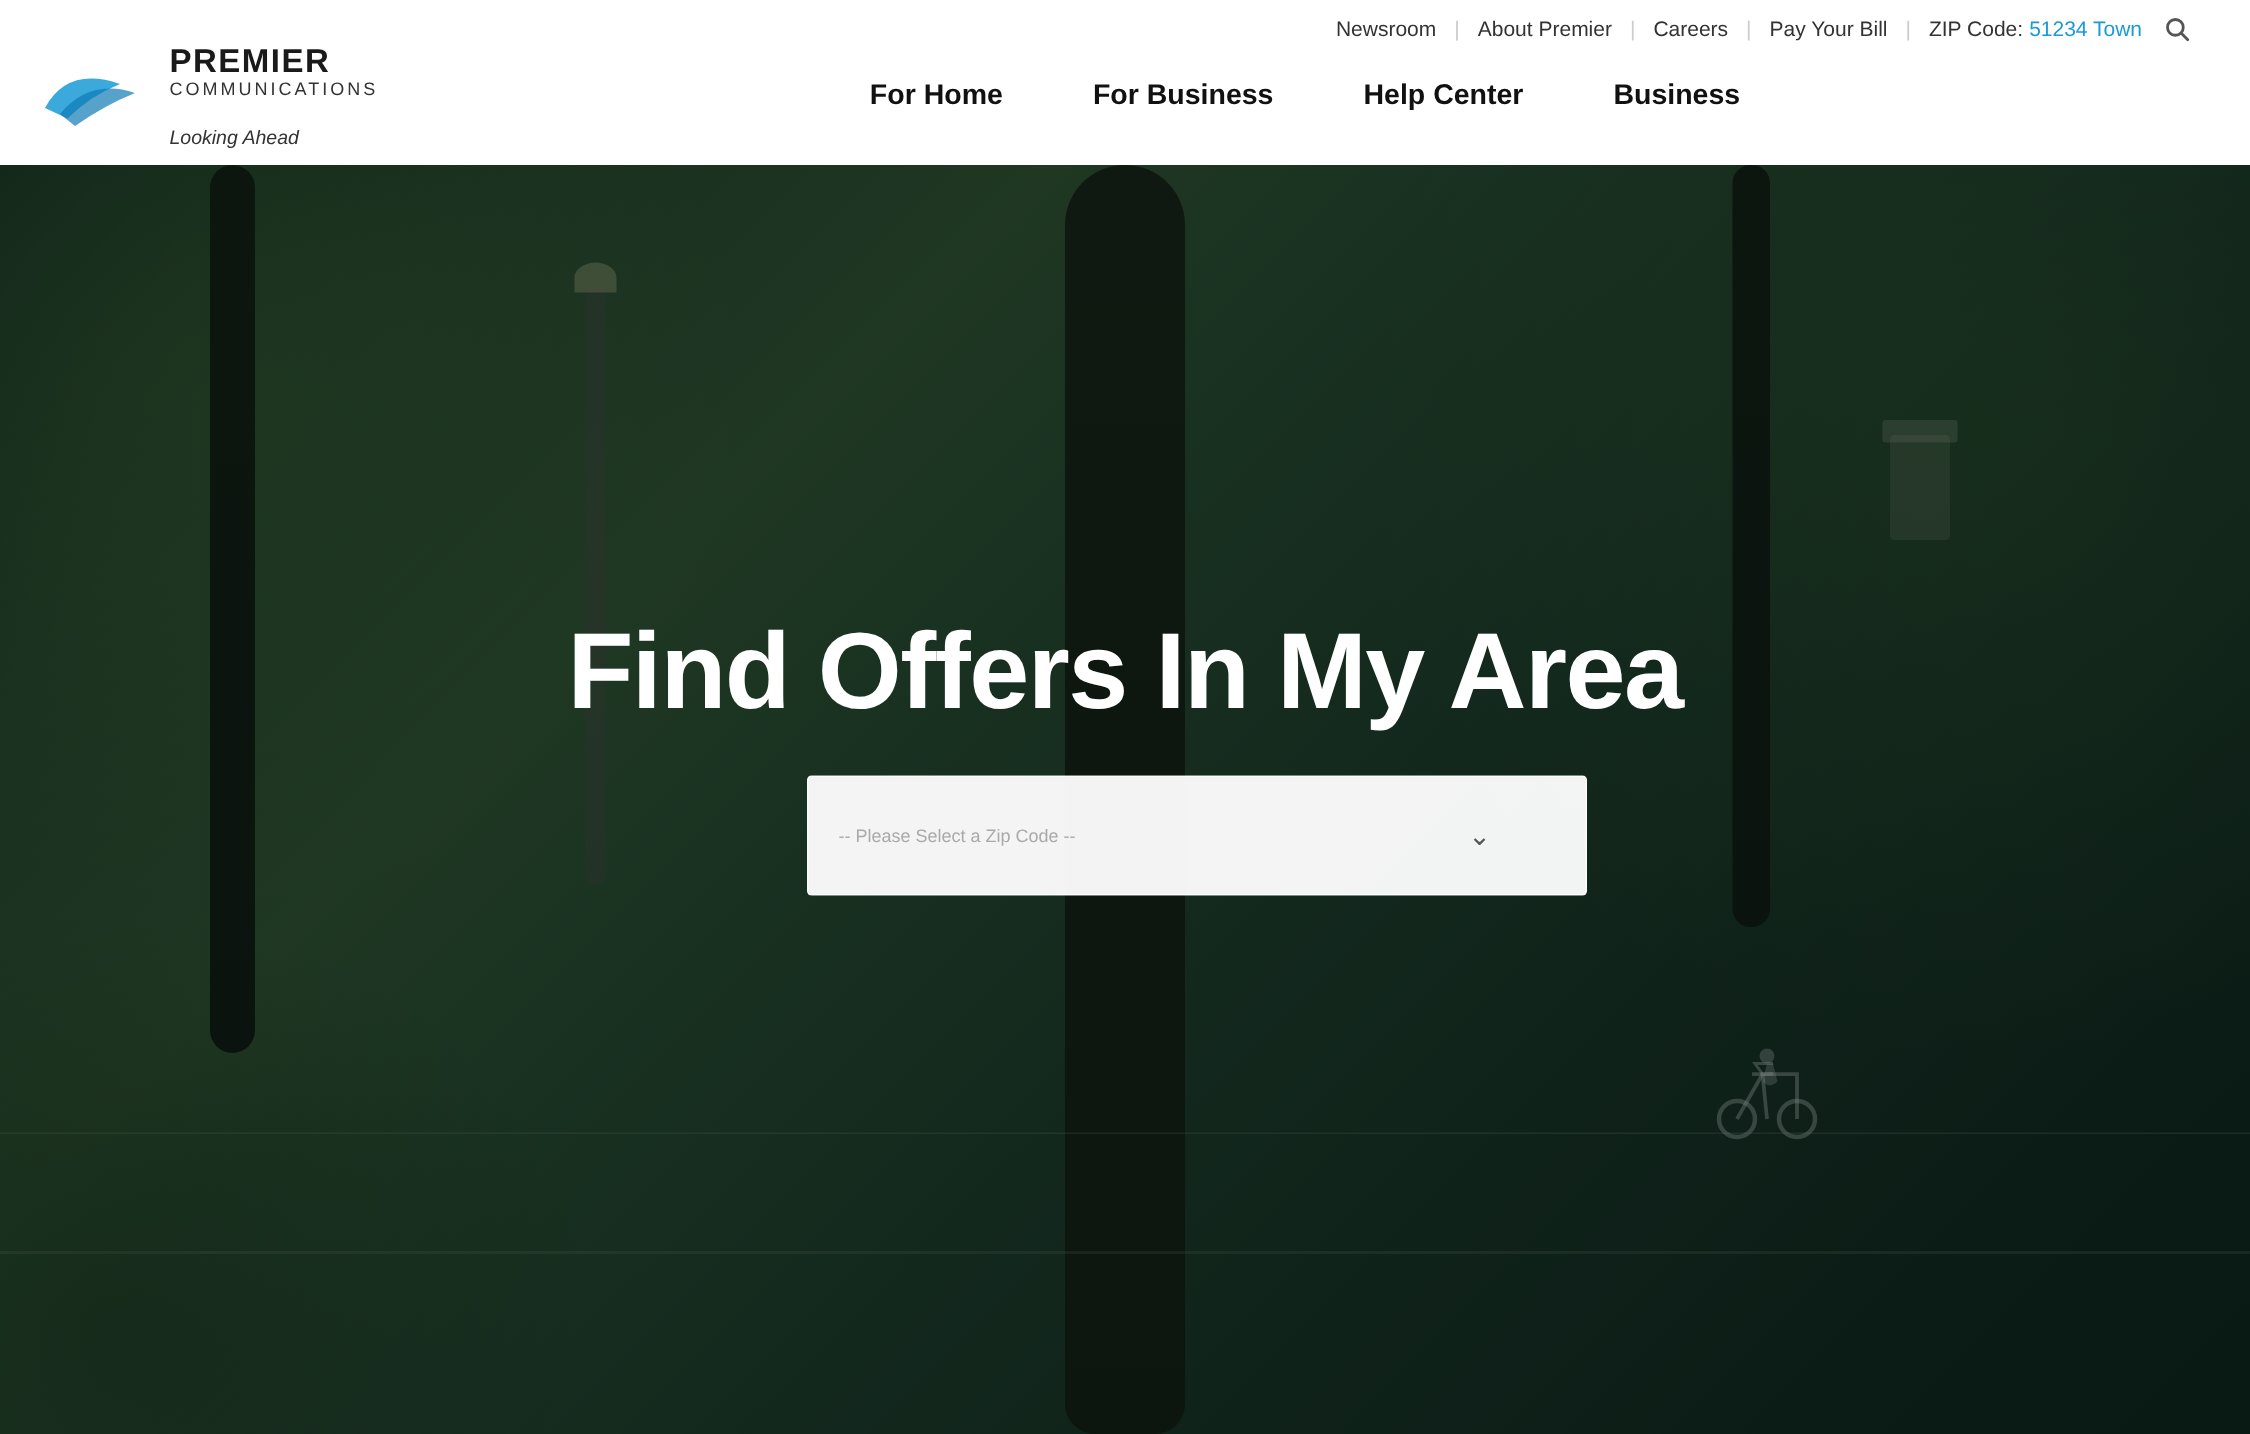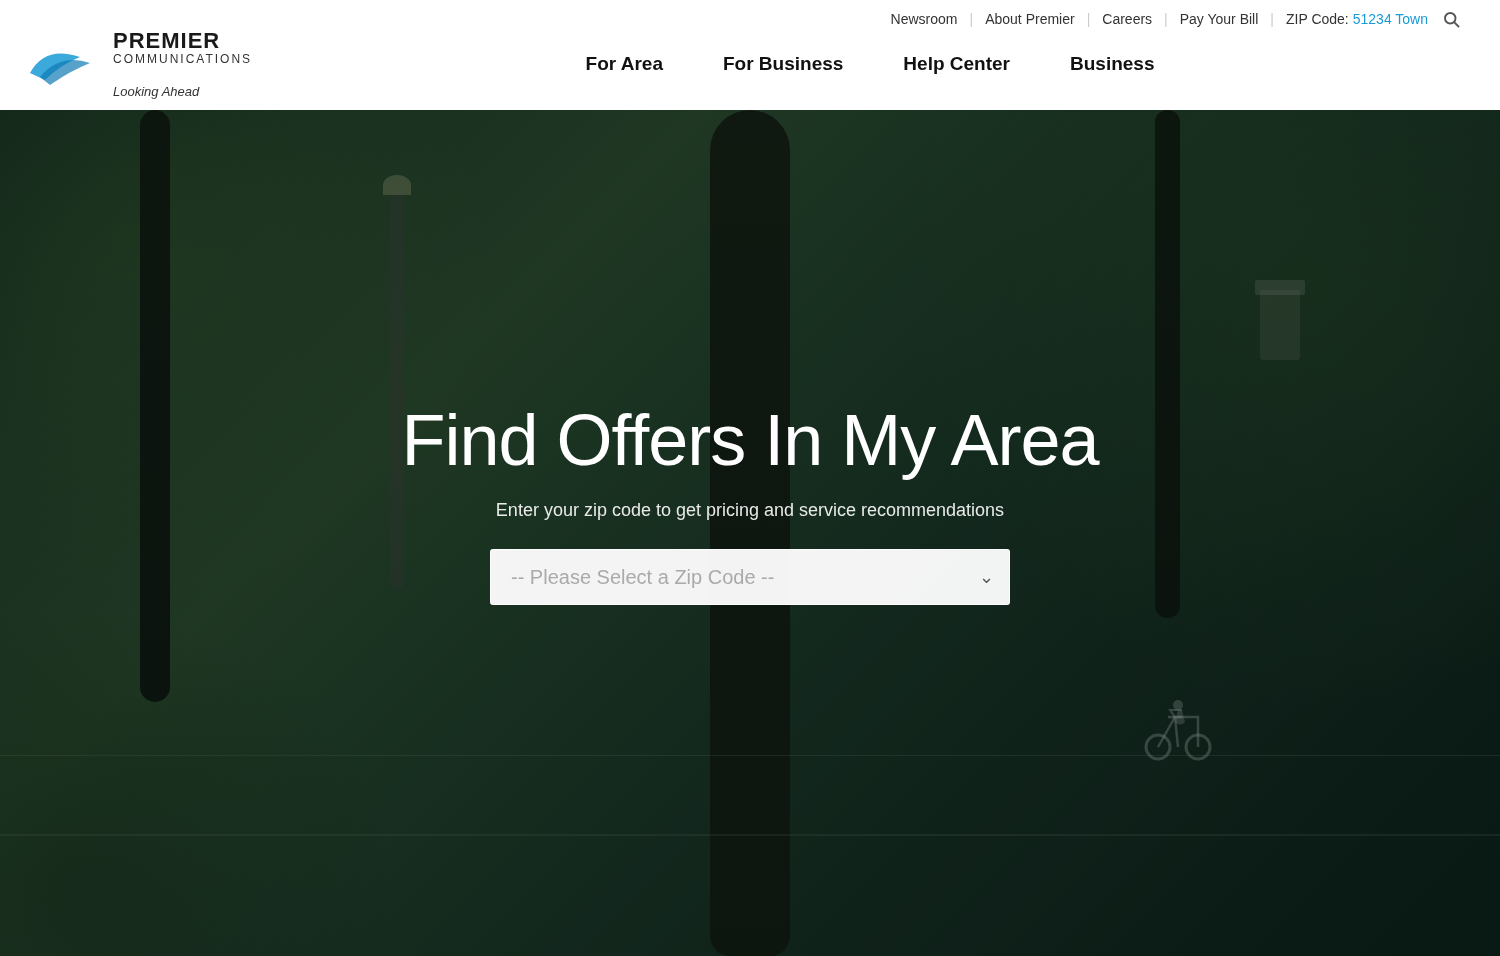--- a/index.html
+++ b/index.html
@@ -190,49 +190,50 @@
       display: flex;
       flex-direction: column;
       align-items: center;
       text-align: center;
       gap: 20px;
       margin-top: -60px;
     }
 
     .hero-title {
       font-size: 72px;
-      font-weight: 400;
+      font-weight: 700;
       color: #fff;
       letter-spacing: -1px;
       line-height: 1.1;
     }
 
     .hero-subtitle {
       font-size: 18px;
       color: rgba(255,255,255,0.9);
       font-weight: 400;
     }
 
     .zip-select-wrapper {
       position: relative;
       width: 520px;
       margin-top: 8px;
     }
 
     .zip-select {
       width: 100%;
-      padding: 16px 20px;
-      font-size: 20px;
+      padding: 32px 20px;
+      font-size: 12px;
       color: #aaa;
       background: rgba(255,255,255,0.95);
       border: 1px solid rgba(255,255,255,0.8);
       border-radius: 3px;
       appearance: none;
       cursor: pointer;
       outline: none;
+      margin-left: 48px;
     }
 
     .zip-select option {
       color: #333;
     }
 
     .chevron-down {
       position: absolute;
       right: 16px;
       top: 50%;
@@ -349,21 +350,21 @@
       <div class="logo-text-block">
         <span class="logo-company-name">
           <span>PREMIER</span>
         </span>
         <span class="logo-sub">COMMUNICATIONS</span>
         <span class="logo-tagline">Looking Ahead</span>
       </div>
     </div>
 
     <nav class="main-nav">
-      <a class="nav-item">For Area</a>
+      <a class="nav-item">For Home</a>
       <a class="nav-item">For Business</a>
       <a class="nav-item">Help Center</a>
       <a class="nav-item">Business</a>
     </nav>
   </div>
 </div>
 
 <div class="hero">
 
   <div class="hero-bg"></div>
@@ -399,21 +400,20 @@
     </div>
 
     <div style="position:absolute;right:200px;top:180px;width:40px;height:70px;background:rgba(200,200,180,0.2);border-radius:3px;"></div>
     <div style="position:absolute;right:195px;top:170px;width:50px;height:15px;background:rgba(200,200,180,0.3);border-radius:2px;"></div>
   </div>
 
   <div class="hero-overlay"></div>
 
   <div class="hero-content">
     <h1 class="hero-title">Find Offers In My Area</h1>
-    <p class="hero-subtitle">Enter your zip code to get pricing and service recommendations</p>
 
     <div class="zip-select-wrapper">
       <select class="zip-select">
         <option value="">-- Please Select a Zip Code --</option>
         <option value="51234">51234 Town</option>
       </select>
       <span class="chevron-down">⌄</span>
     </div>
   </div>
 </div>

